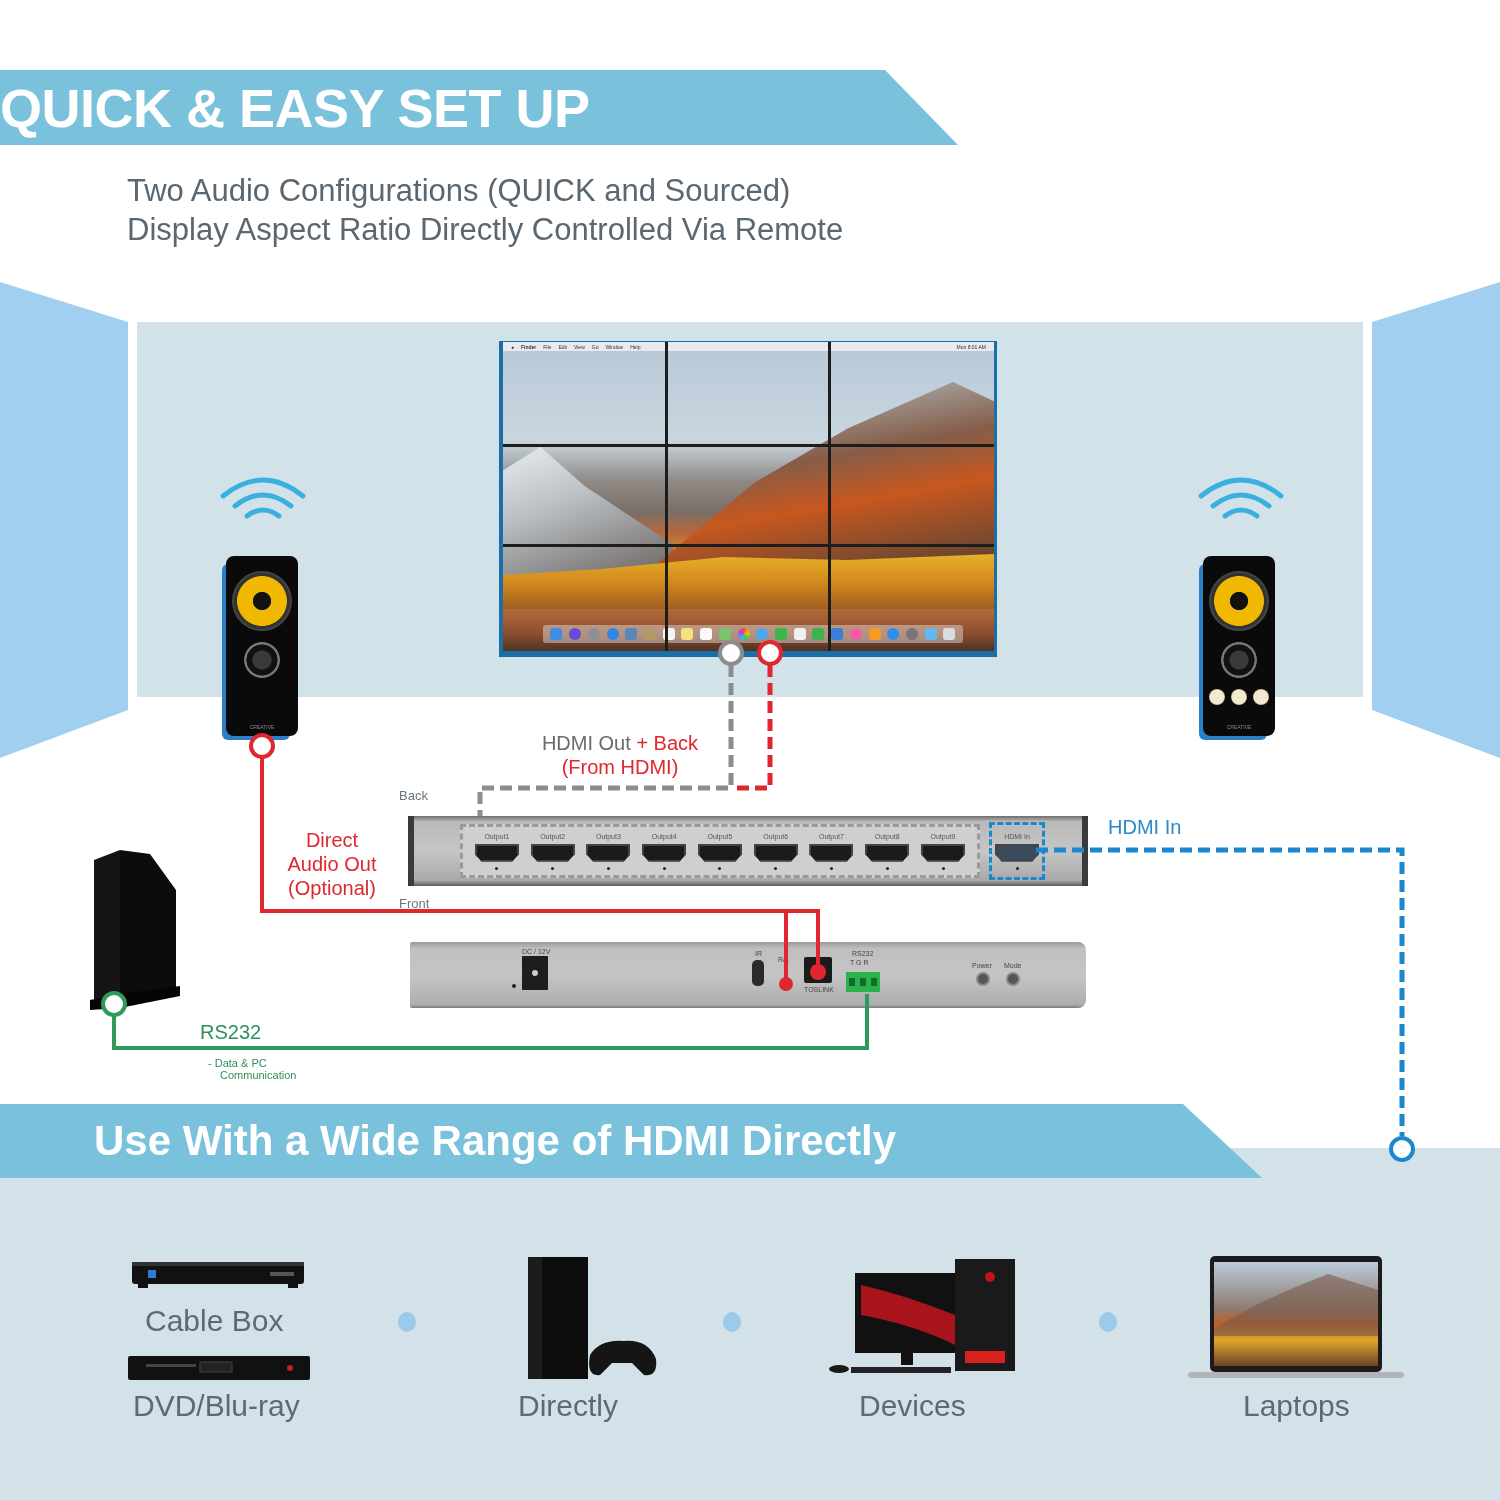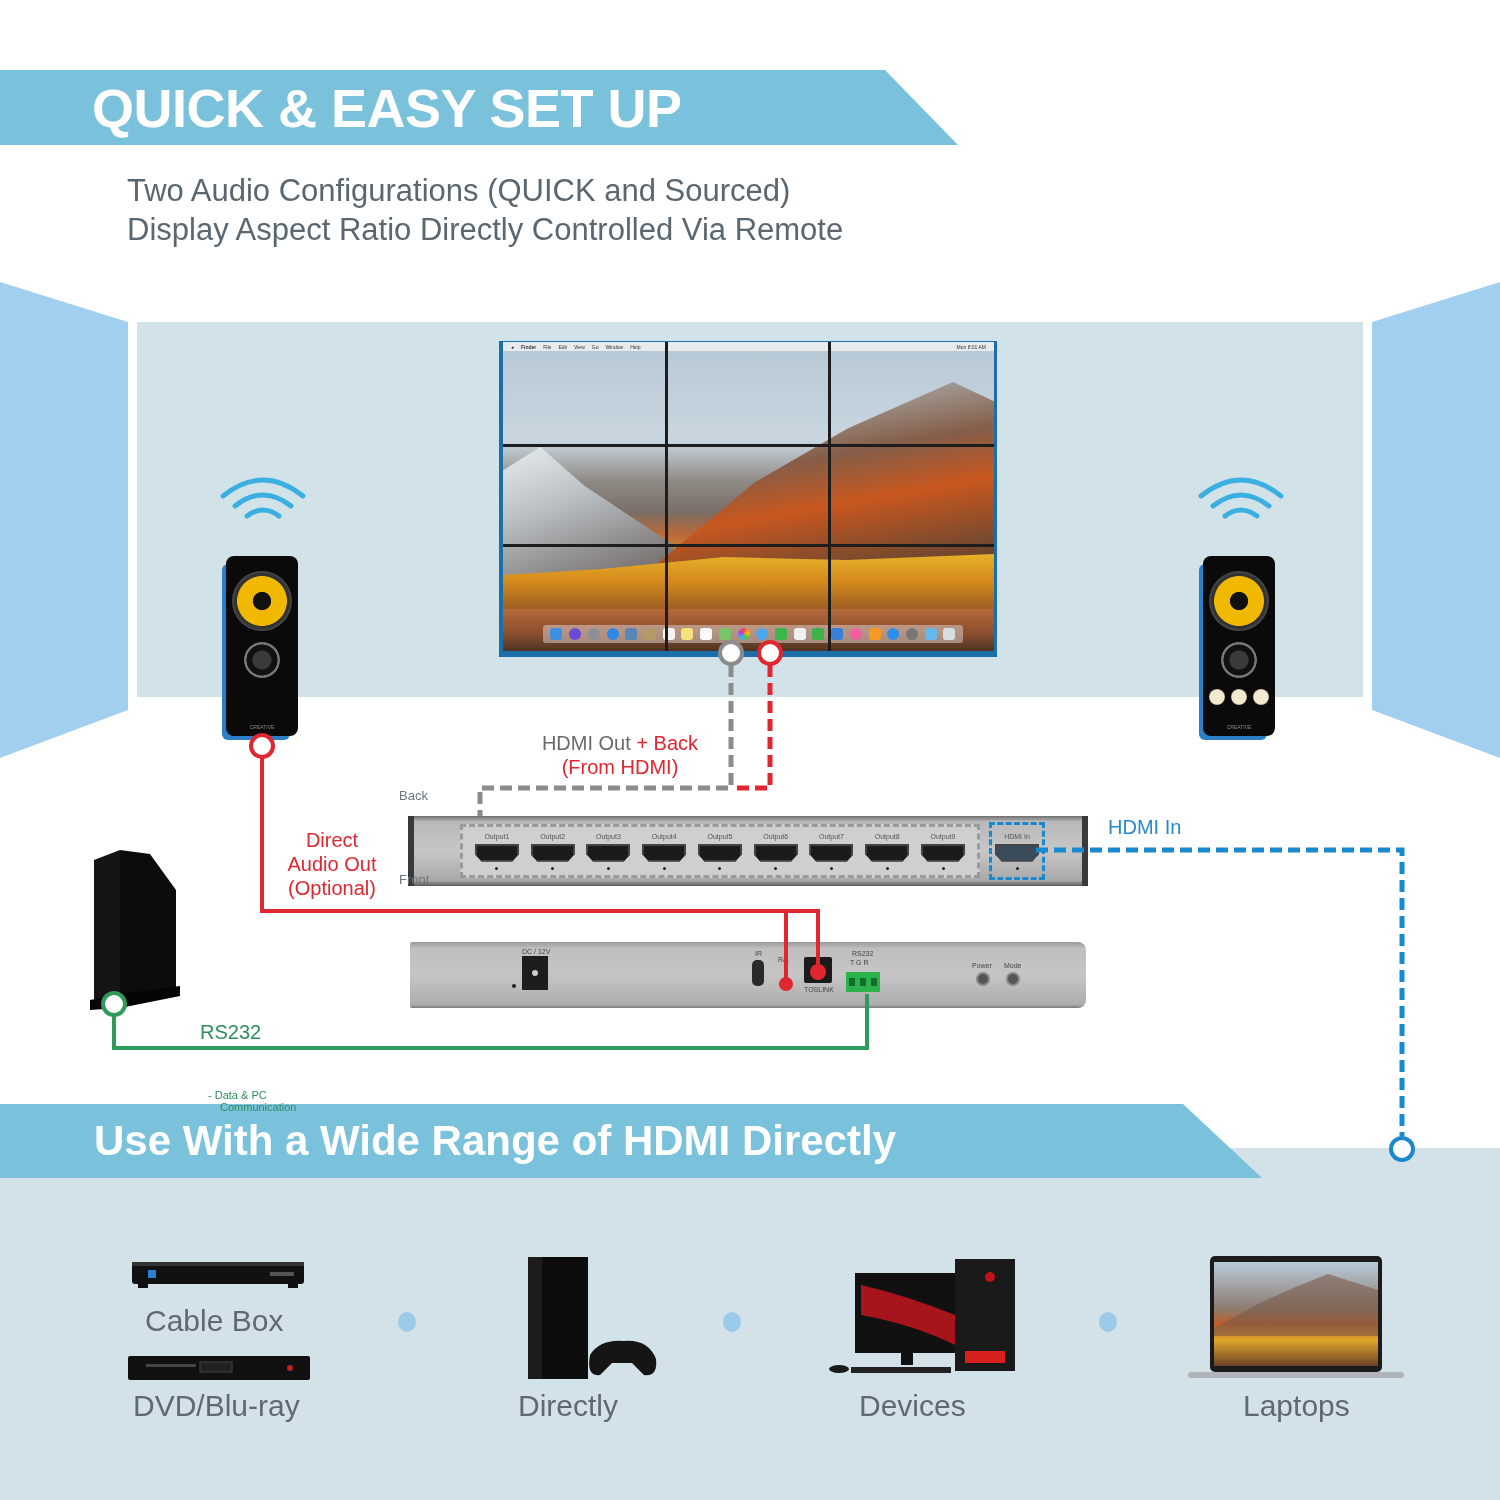--- a/index.html
+++ b/index.html
@@ -1,28 +1,28 @@
 <!DOCTYPE html>
 <html><head>
 <meta charset="utf-8">
 <style>
   * { margin: 0; padding: 0; box-sizing: border-box; }
   html, body { width: 1500px; height: 1500px; overflow: hidden; background: #ffffff; }
   body { position: relative; font-family: "Liberation Sans", "DejaVu Sans", sans-serif; }
 
-  .abs { position: absolute; margin-top: 32px; }
+  .abs { position: absolute; }
 
   
   .banner {
     position: absolute; left: 0;
     background: #7ac1dc;
     color: #ffffff; font-weight: bold;
     display: flex; align-items: center;
   }
-  .banner-top { top: 70px; height: 75px; width: 958px; clip-path: polygon(0 0, 885px 0, 100% 100%, 0 100%); padding-left: 92px; font-size: 54px; letter-spacing: -0.5px; align-items: center; }
+  .banner-top { top: 70px; height: 75px; width: 958px; clip-path: polygon(0 0, 885px 0, 100% 100%, 0 100%); font-size: 54px; letter-spacing: -0.5px; align-items: center; }
   .banner-bottom { top: 1104px; height: 74px; width: 1262px; clip-path: polygon(0 0, 1183px 0, 100% 100%, 0 100%); padding-left: 94px; font-size: 42px; z-index: 3; }
 
   .features { position: absolute; left: 127px; top: 172px; color: #5a6771; font-size: 31px; line-height: 38.5px; font-family: "Liberation Sans", sans-serif; }
   .feature-line { display: block; white-space: nowrap; }
 
   
   .back-wall { position: absolute; left: 137px; top: 322px; width: 1226px; height: 375px; background: #d1e2e8; }
   .side-wall-left { position: absolute; left: 0; top: 282px; width: 128px; height: 476px; background: #a1cfef; clip-path: polygon(0 0, 100% 40px, 100% 428px, 0 100%); }
   .side-wall-right { position: absolute; left: 1372px; top: 282px; width: 128px; height: 476px; background: #a1cfef; clip-path: polygon(0 40px, 100% 0, 100% 100%, 0 428px); }
 
@@ -239,21 +239,21 @@
         <div class="port-dot"></div>
       </div>
   </div>
   <div class="hdmi-in-zone">
     <span class="port-label">HDMI In</span>
     <div class="hdmi-port hdmi-in-port"></div>
     <div class="port-dot"></div>
   </div>
 </div>
 
-<div class="label-small" style="left:399px;top:872px">Front</div>
+<div class="label-small" style="left:399px;top:896px">Front</div>
 <div class="front-panel">
   <span class="fp-label" style="left:112px;top:6px">DC / 12V</span>
   <div class="pin-hole"></div>
   <div class="dc-jack"></div>
   <span class="fp-label" style="left:345px;top:8px">IR</span>
   <div class="ir-sensor"></div>
   <span class="fp-label" style="left:368px;top:14px">R/L</span>
   <div class="toslink"></div>
   <span class="fp-label" style="left:394px;top:44px">TOSLINK</span>
   <span class="fp-label" style="left:442px;top:8px">RS232</span>

